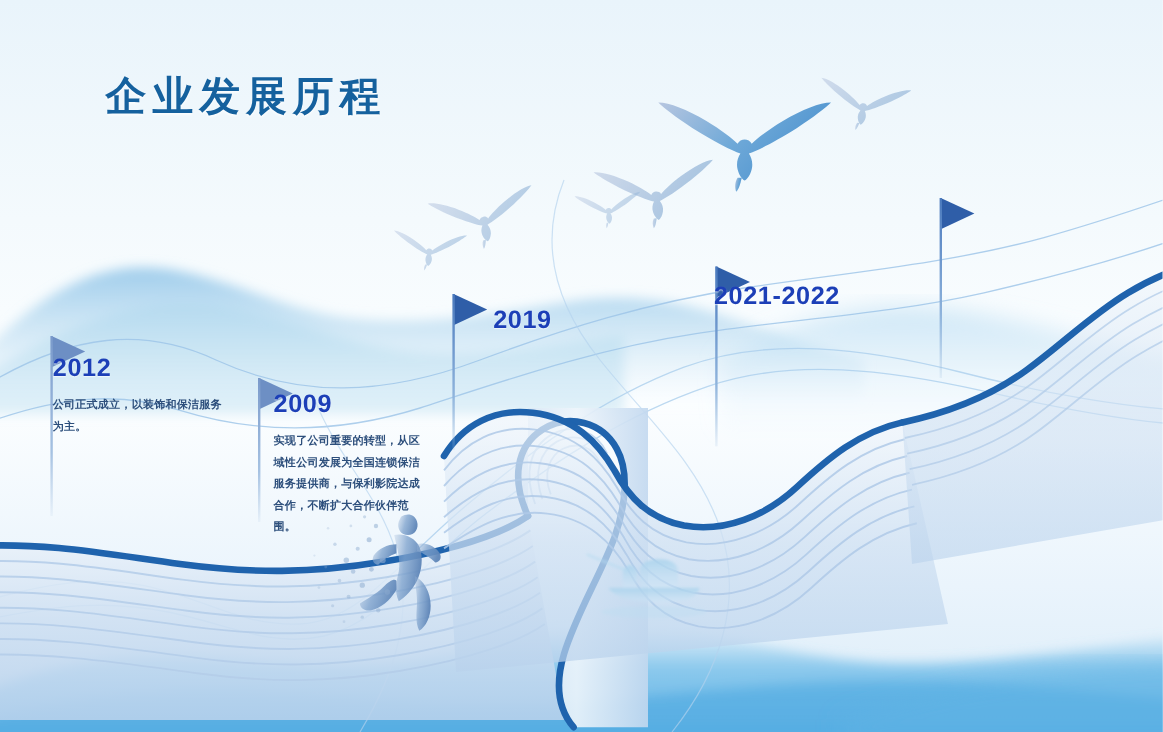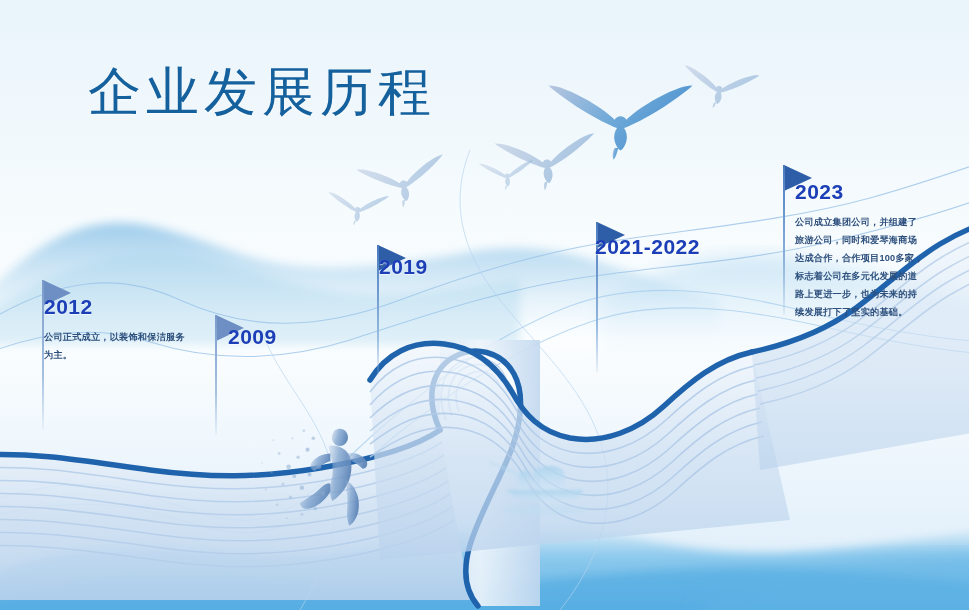--- a/index.html
+++ b/index.html
@@ -31,24 +31,24 @@
     position: absolute;
     inset: 0;
     pointer-events: none;
   }
 
   
   .poster-title {
     position: absolute;
     left: 88px;
     top: 63px;
-    font-size: 53px;
+    font-size: 34px;
     letter-spacing: 5px;
     color: #15619e;
-    font-weight: 400;
+    font-weight: 700;
     line-height: 1.1;
     white-space: nowrap;
     text-shadow: 0 1px 2px rgba(255,255,255,0.7);
   }
 
   
   .milestone {
     position: absolute;
   }
   .ms-year {
@@ -391,40 +391,37 @@
     <div class="ms-year">2012</div>
     <div class="ms-desc">公司正式成立，以装饰和保洁服务为主。</div>
   </div>
 
   <div class="flagpole flag-muted" style="left:216px; top:315px;">
     <div class="flag-tri"></div>
     <div class="pole-line" style="height:120px;"></div>
   </div>
   <div class="milestone" style="left:228px; top:325px; width:124px;">
     <div class="ms-year">2009</div>
+    <div class="ms-desc">实现了公司重要的转型，从区域性公司发展为全国连锁保洁服务提供商，与保利影院达成合作，不断扩大合作伙伴范围。</div>
   </div>
 
   <div class="flagpole" style="left:378px; top:245px;">
     <div class="flag-tri"></div>
     <div class="pole-line" style="height:130px;"></div>
   </div>
-  <div class="milestone" style="left:379px; top:255px; width:150px;">
+  <div class="milestone" style="left:411px; top:255px; width:150px;">
     <div class="ms-year">2019</div>
   </div>
 
   <div class="flagpole" style="left:597px; top:222px;">
     <div class="flag-tri"></div>
     <div class="pole-line" style="height:150px;"></div>
   </div>
   <div class="milestone" style="left:595px; top:235px; width:132px;">
     <div class="ms-year">2021-2022</div>
   </div>
 
   <div class="flagpole" style="left:784px; top:165px;">
     <div class="flag-tri"></div>
     <div class="pole-line" style="height:150px;"></div>
   </div>
-  <div class="milestone" style="left:795px; top:180px; width:130px;">
-    <div class="ms-year">2023</div>
-    <div class="ms-desc">公司成立集团公司，并组建了旅游公司，同时和爱琴海商场达成合作，合作项目100多家，标志着公司在多元化发展的道路上更进一步，也为未来的持续发展打下了坚实的基础。</div>
-  </div>
 
 </div>
 
 </body></html>

